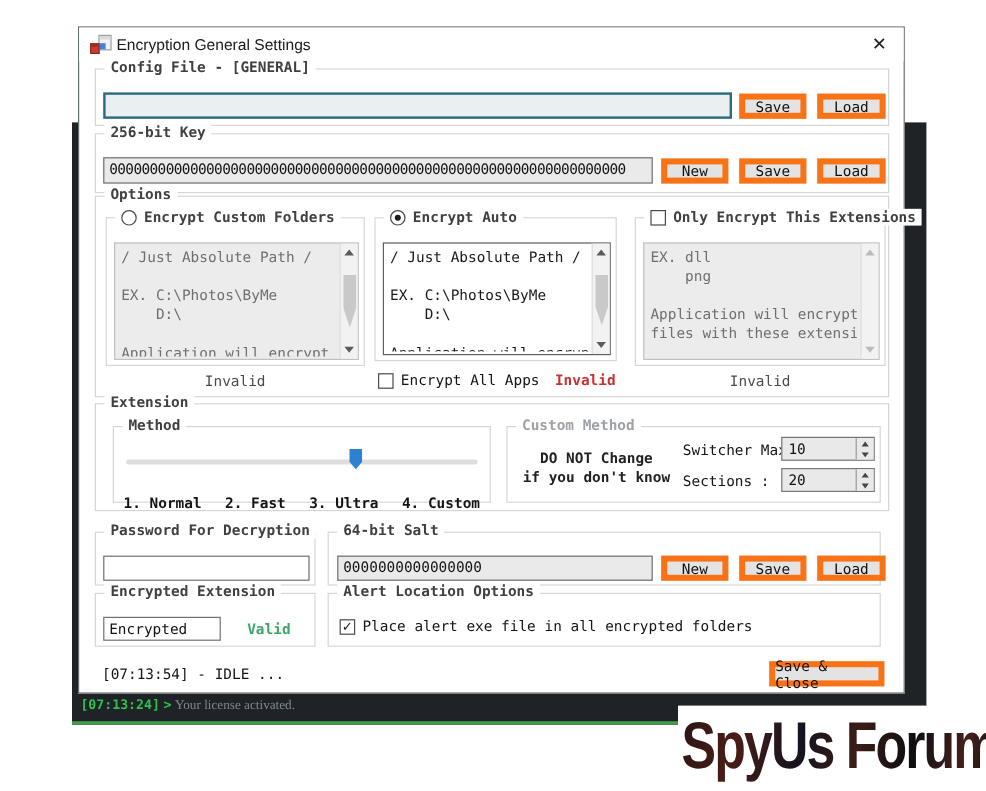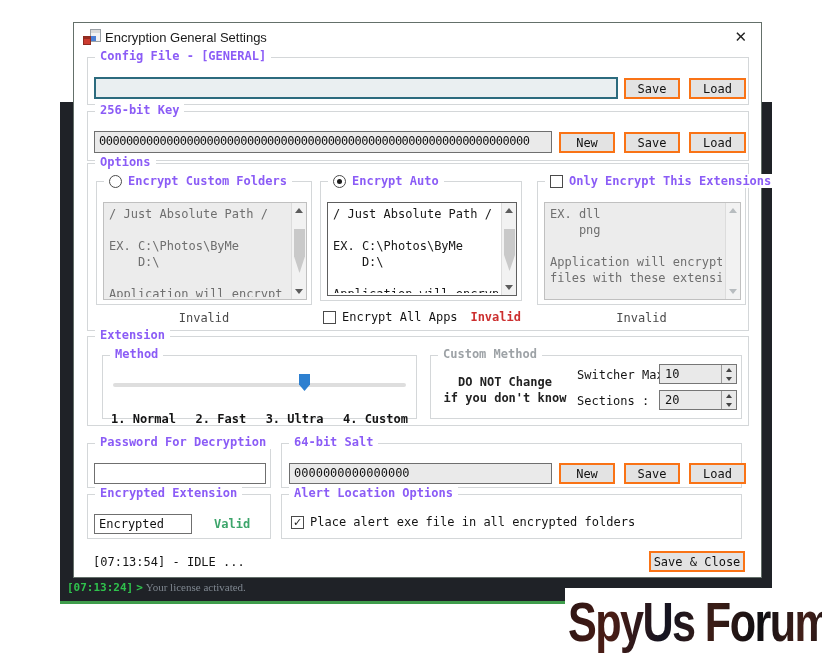--- a/index.html
+++ b/index.html
@@ -9,46 +9,46 @@
   
   #dark-band { position:absolute; left:60px; top:102px; width:712px; height:502px;
                background:#1f2227; border-bottom:3px solid #3f9d4c; }
   #console-line { position:absolute; left:7px; bottom:7px; font:11px "DejaVu Sans Mono",monospace;
                   white-space:nowrap; }
   #console-line .t { color:#2fc24c; font-weight:bold; }
   #console-line .p { color:#2fc24c; font-weight:bold; padding:0 3px; }
   #console-line .m { color:#7f8790;font-family:Liberation Serif, serif; }
 
   
-  #win { position:absolute; left:73px; top:22px; width:689px; height:556px;
+  #win { position:absolute; left:65px; top:22px; width:689px; height:556px;
          background:#ffffff; border:1px solid #64706a; }
 
   #titlebar { position:absolute; left:0; top:0; right:0; height:28px; background:#fff; }
   #title-text { position:absolute; left:31px; top:7px; font:13px "Liberation Sans",sans-serif; color:#1a1a1a; }
   #close-x { position:absolute; right:14px; top:5px; font:15px "DejaVu Sans",sans-serif; color:#222; cursor:pointer; }
 
   
   #form-icon { position:absolute; left:9px; top:6px; width:18px; height:16px; }
   #form-icon .back { position:absolute; right:0; top:0; width:11px; height:13px;
                      background:#f2f2f2; border:1px solid #9aa0a6; }
   #form-icon .back i { position:absolute; left:0; bottom:0; width:5px; height:5px; background:#4a7ed4; }
   #form-icon .back b { position:absolute; left:0; top:0; right:0; height:3px; background:#d9d9d9; }
   #form-icon .front { position:absolute; left:0; bottom:0; width:8px; height:9px;
                       background:#cc3b2f; border:1px solid #8e2a20; }
   #form-icon .front b { position:absolute; left:0; top:0; right:0; height:2px; background:#972c1f; }
 
   
   .grp { position:absolute; border:1px solid #d4d7d9; }
   .grp > .lg { position:absolute; top:-9px; left:7px; background:#fff; padding:0 5px;
-               font:700 12px "DejaVu Sans Mono",monospace; color:#8b5cf6; white-space:nowrap; }
+               font:700 12px "DejaVu Sans Mono",monospace; color:#404040; white-space:nowrap; }
   .grp > .lg.dim { color:#9da2a6; }
   .grp > .lg.ctl { display:flex; align-items:center; gap:6px; top:-8px; }
 
   
-  .btn { position:absolute; background:#e3e3e3; border:2px solid #f97316;
+  .btn { position:absolute; background:#e3e3e3; border:5px solid #f97316;
          font:12px "DejaVu Sans Mono",monospace; color:#111; display:flex;
          align-items:center; justify-content:center; cursor:pointer; }
   .tb  { position:absolute; background:#eaeaea; border:1px solid #6f6f6f;
          font:12px/19px "DejaVu Sans Mono",monospace; color:#121212; padding:0 4px;
          overflow:hidden; white-space:nowrap; }
   .tb.white { background:#ffffff; }
   .tb.teal  { background:#eaeff1; border:2px solid #2c6b7e; }
 
   .radio { width:13px; height:13px; border:1px solid #4a4a4a; border-radius:50%;
            background:#fff; position:relative; flex:0 0 13px; }

